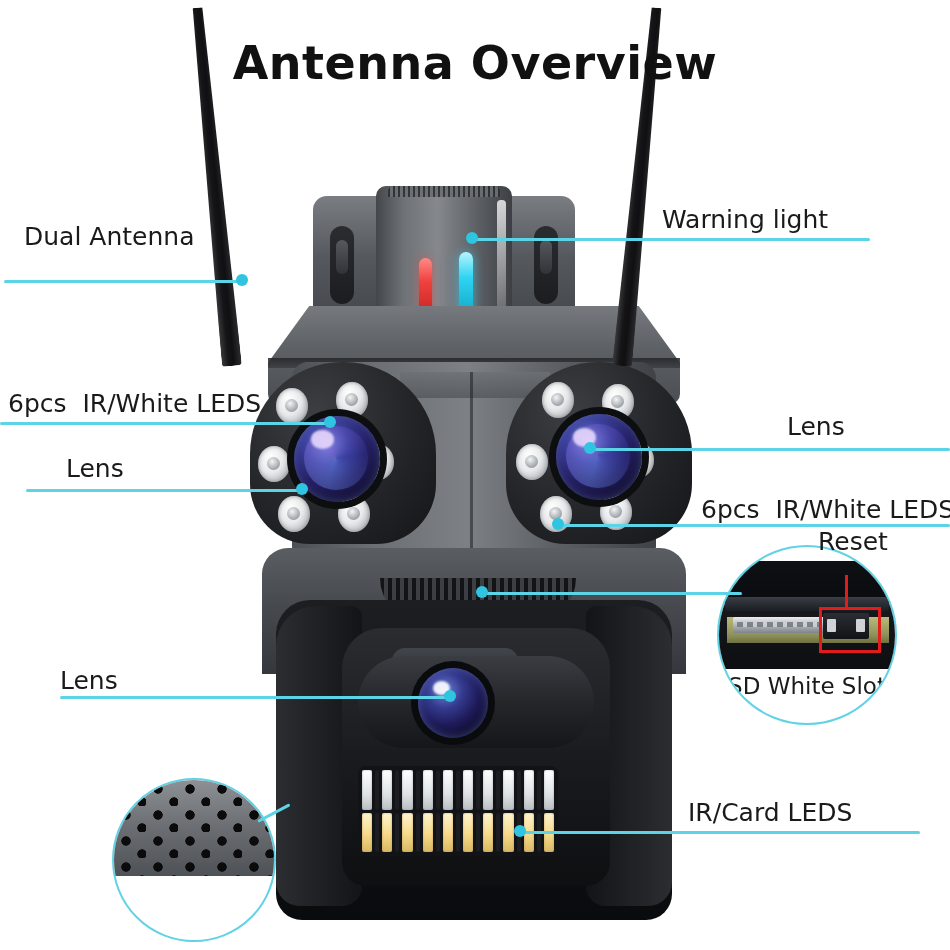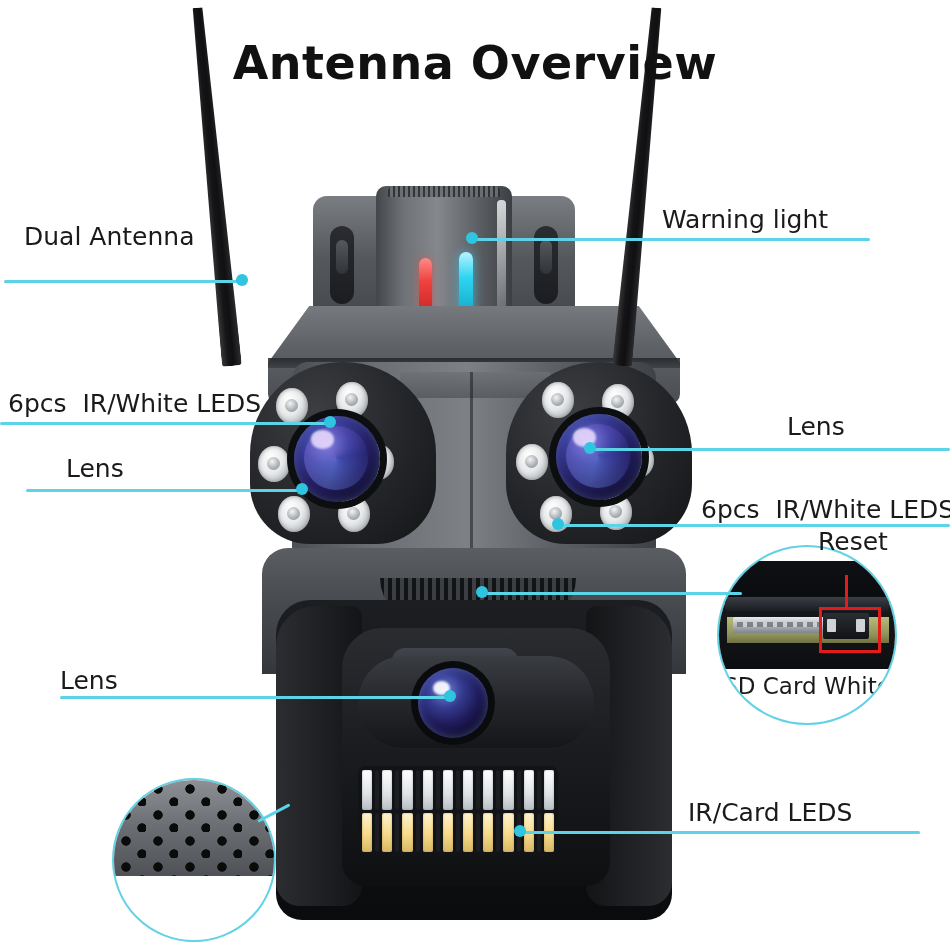--- a/index.html
+++ b/index.html
@@ -317,17 +317,17 @@
 
   <div class="inset" id="sdInset">
     <div id="sdPhoto">
       <div id="sdShelf"></div>
       <div id="sdPcb"></div>
       <div id="sdCard"></div>
       <div id="resetChip"></div>
       <div id="resetBox"></div>
       <div id="resetStem"></div>
     </div>
-    <div class="insetCap">SD Card White</div>
+    <div class="insetCap">SD White Slot</div>
   </div>
   <div class="resetLabel">Reset</div>
 
 </div>
 
 </body></html>

